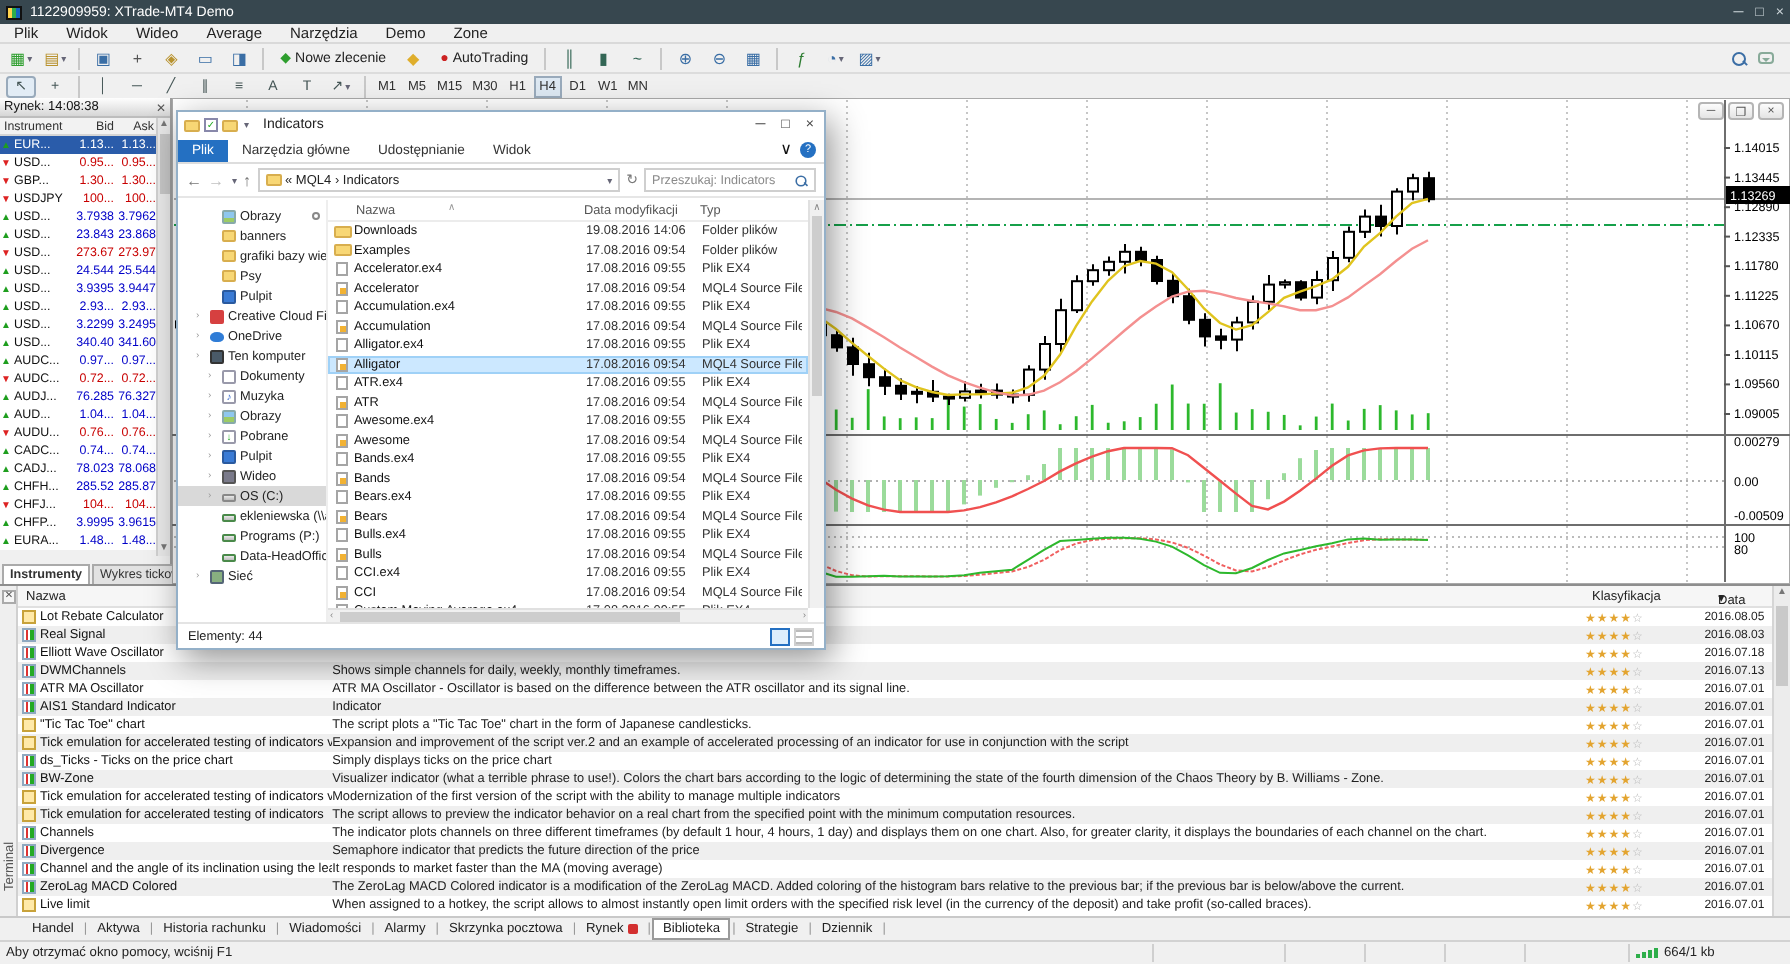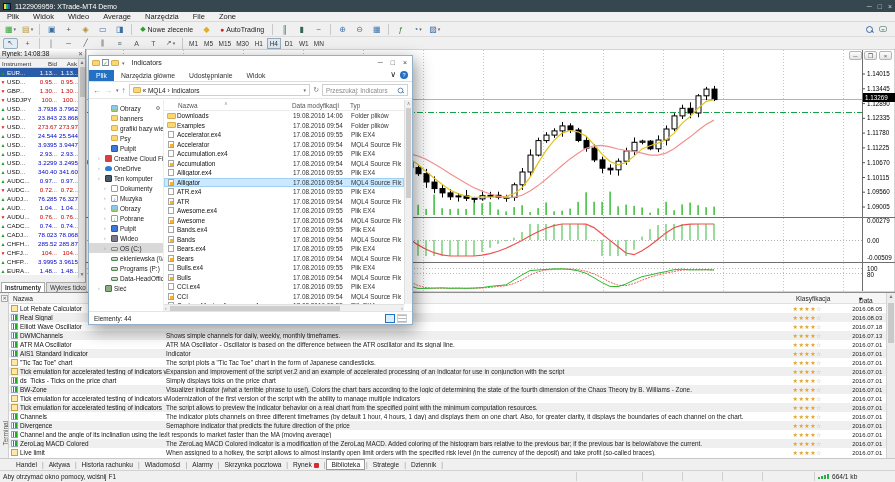--- a/index.html
+++ b/index.html
@@ -164,21 +164,21 @@
       <span>×</span>
     </span>
   </div>
 
   <div id="menubar">
       <span class="menu-item">Plik</span>
       <span class="menu-item">Widok</span>
       <span class="menu-item">Wideo</span>
       <span class="menu-item">Average</span>
       <span class="menu-item">Narzędzia</span>
-      <span class="menu-item">File</span>
+      <span class="menu-item">Demo</span>
       <span class="menu-item">Zone</span>
     </div>
 
   <div id="tb1">
       <span class="tbtn">
         <span style="color: rgb(46, 158, 46);">▦</span>
         <span class="dd">▾</span>
       </span>
       <span class="tbtn">
         <span style="color: rgb(184, 146, 46);">▤</span>

